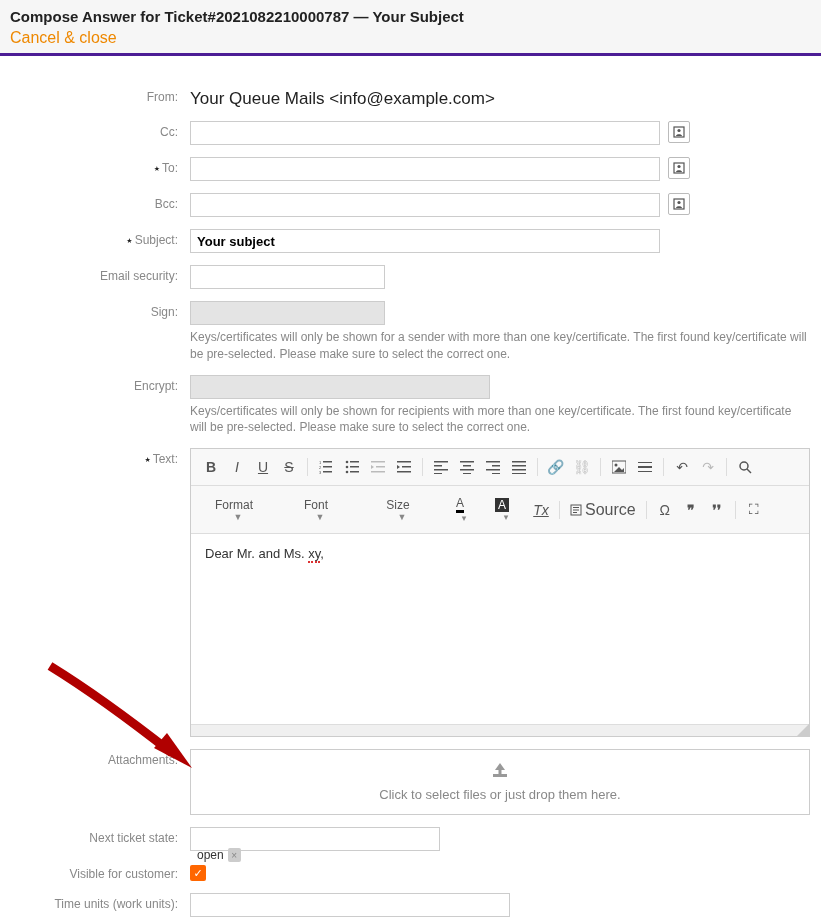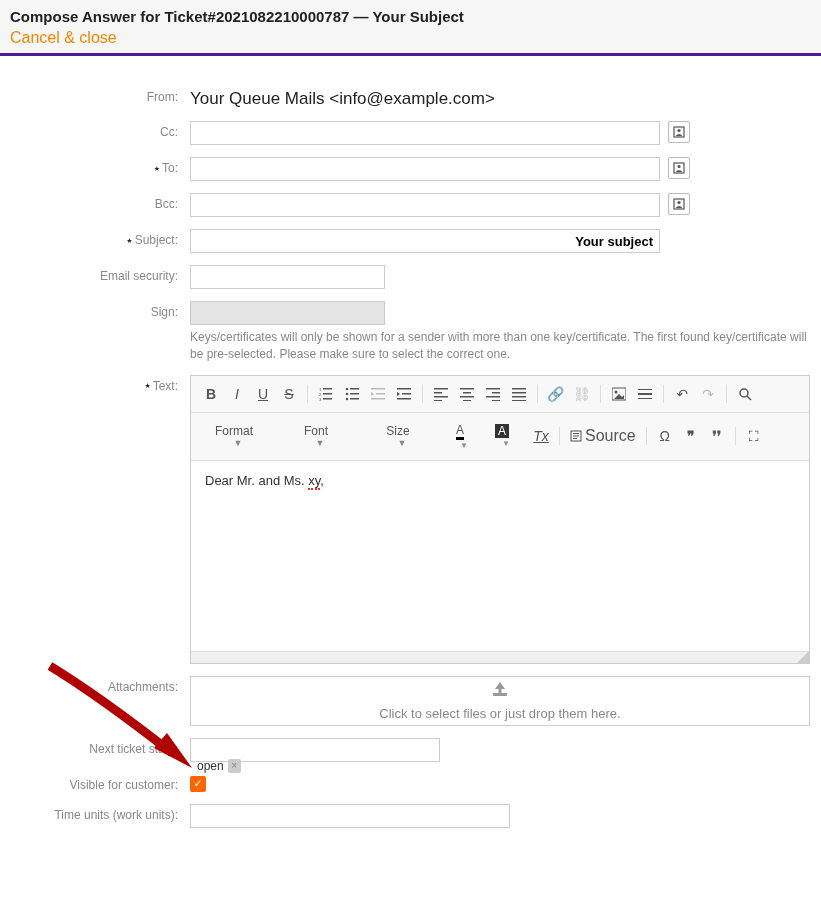--- a/index.html
+++ b/index.html
@@ -68,21 +68,20 @@
     font-size: 17px;
     color: #222;
     padding-top: 3px;
   }
   input.text, input.subject, input.short, .tag-input {
     border: 1px solid #ccc;
     height: 24px;
     padding: 2px 6px;
     font-size: 13px;
     background: #fff;
-    text-align: right;
   }
   input.text { width: 470px; }
   input.subject { width: 470px; font-weight: bold; }
   input.short { width: 195px; }
   input.disabled-box {
     width: 195px;
     background: #e4e4e4;
   }
   input.disabled-box.wide { width: 300px; }
   input.time-input { width: 320px; }
@@ -177,21 +176,21 @@
     right: 0;
     bottom: 0;
     width: 0; height: 0;
     border-left: 12px solid transparent;
     border-bottom: 12px solid #ccc;
   }
   
   .attach-box {
     width: 620px;
     border: 1px solid #ccc;
-    padding: 4px;
+    padding: 12px;
     text-align: center;
     color: #888;
     font-size: 13px;
   }
   .attach-box .upload-icon {
     font-size: 18px;
     color: #999;
     margin-bottom: 4px;
     display: block;
   }
@@ -319,20 +318,27 @@
     </div>
 
     <div class="row">
       <div class="label">Sign:</div>
       <div class="control">
         <input class="short disabled-box" type="text" disabled="" style="">
         <div class="help-text">Keys/certificates will only be shown for a sender with more than one key/certificate. The first found key/certificate will be pre-selected. Please make sure to select the correct one.</div>
       </div>
     </div>
 
+    <div class="row">
+      <div class="label">Encrypt:</div>
+      <div class="control">
+        <input class="short disabled-box wide" type="text" disabled="" style="">
+        <div class="help-text">Keys/certificates will only be shown for recipients with more than one key/certificate. The first found key/certificate will be pre-selected. Please make sure to select the correct one.</div>
+      </div>
+    </div>
 
     <div class="row">
       <div class="label req">Text:</div>
       <div class="control">
         <div class="editor-wrap">
           <div class="toolbar">
             <span class="tb-btn">
                 <b>B</b>
               </span>
             <span class="tb-btn">

